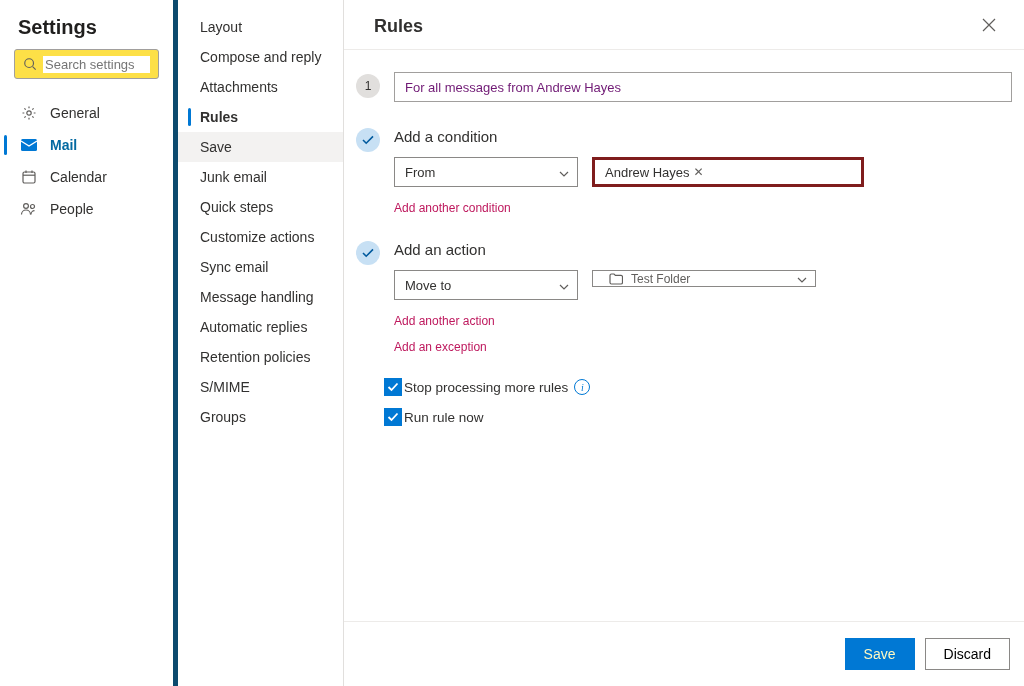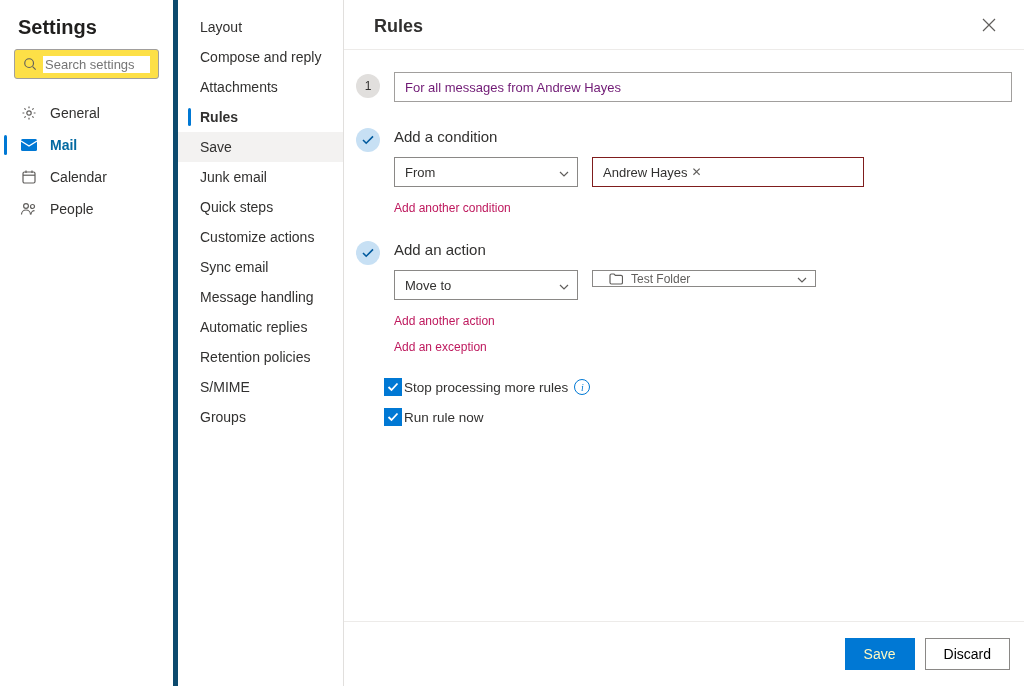--- a/index.html
+++ b/index.html
@@ -166,21 +166,21 @@
     display: flex; align-items: center; justify-content: space-between;
     padding: 0 8px 0 10px;
     font-size: 13px;
     cursor: pointer;
   }
   .chev { color: #605e5c; }
 
   .chip-field {
     min-width: 272px;
     height: 30px;
-    border: 1px solid #7f1d1d;
+    border: 3px solid #7f1d1d;
     display: flex; align-items: center;
     padding: 0 10px;
     font-size: 13px;
     gap: 6px;
   }
   .chip { display: inline-flex; align-items: center; gap: 4px; }
   .chip .chip-x { cursor: pointer; color: #605e5c; font-size: 12px; }
 
   .folder-field {
     width: 224px;

